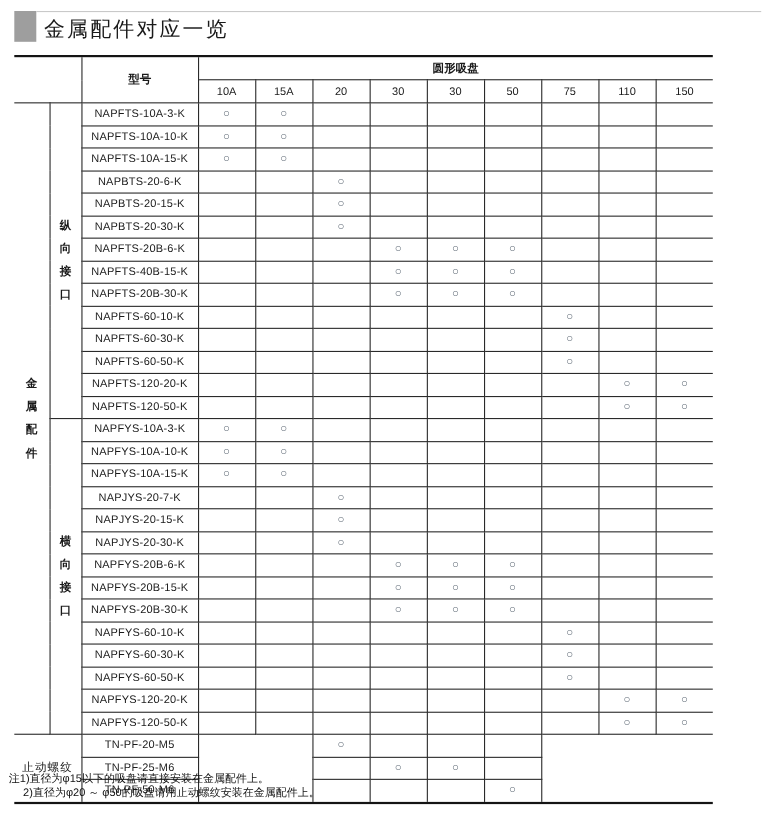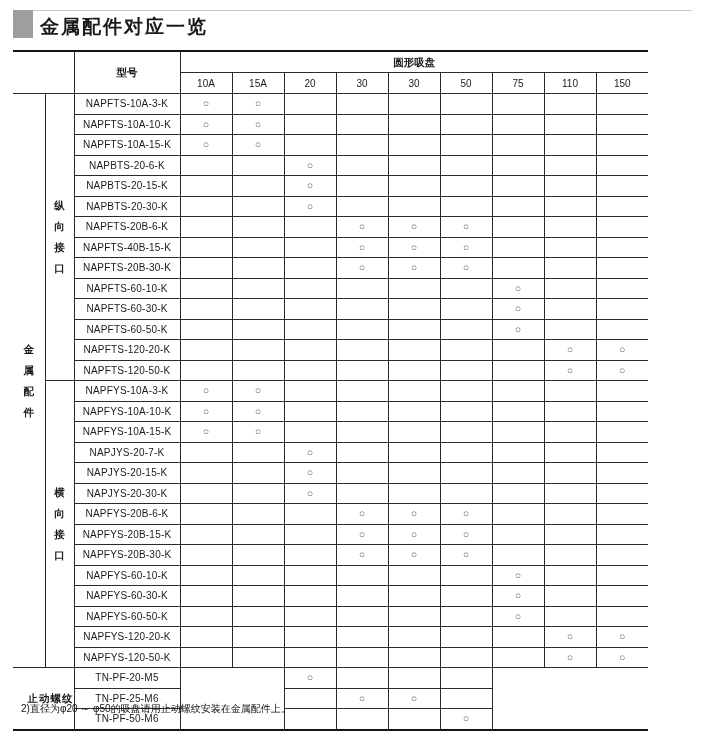--- a/index.html
+++ b/index.html
@@ -4,40 +4,40 @@
 <style>
   html,body{margin:0;padding:0;}
   body{
     width:702px;height:745px;position:relative;background:#ffffff;
     font-family:"Liberation Sans","DejaVu Sans",sans-serif;color:#1a1a1a;
     overflow:hidden;
   }
   
   .title-square{position:absolute;left:13px;top:10px;width:20px;height:28px;background:#9e9e9e;}
   .title-rule{position:absolute;left:33px;top:10px;width:659px;height:1px;background:#c9c9c9;}
-  .page-title{position:absolute;left:40px;top:14px;font-size:19px;font-weight:bold;letter-spacing:2px;white-space:nowrap;}
+  .page-title{position:absolute;left:40px;top:14px;font-size:19px;font-weight:normal;letter-spacing:2px;white-space:nowrap;}
   
   .table-wrap{
     position:absolute;left:13px;top:50px;width:635px;
     border-top:2.5px solid #141414;border-bottom:2.5px solid #141414;
   }
   table{border-collapse:collapse;border-style:hidden;table-layout:fixed;width:635px;}
   td{
     border:1px solid #2a2a2a;padding:0;font-size:10px;text-align:center;
     vertical-align:middle;line-height:19px;overflow:hidden;white-space:nowrap;
   }
   thead td{height:20px;}
   td.corner{}
   td.model-header,td.span-header{font-weight:bold;font-size:10.5px;}
   td.size-header{font-weight:normal;}
   tbody td{height:19.5px;}
   td.model-cell{font-size:10px;letter-spacing:0.2px;margin-top:13px;}
   td.mark{color:#5f6a76;font-size:10.5px;}
   td.vert-label{font-weight:bold;font-size:10.5px;line-height:21px;}
-  td.stop-label{font-weight:bold;font-size:10.5px;letter-spacing:1px;text-align:right;}
+  td.stop-label{font-weight:normal;font-size:10.5px;letter-spacing:1px;}
   
   .notes{position:absolute;left:8px;top:702px;font-size:10px;line-height:13px;color:#111;}
   .note-line{white-space:nowrap;}
   .note-line.indent{padding-left:13px;}
 </style>
 </head>
 <body>
 
 <div class="title-square"></div>
 <div class="title-rule"></div>
@@ -439,14 +439,15 @@
           <td class="mark"></td>
           <td class="mark"></td>
           <td class="mark"></td>
           <td class="mark">○</td>
         </tr>
       </tbody>
   </table>
 </div>
 
 <div class="notes">
+  <div class="note-line">注1)直径为φ15以下的吸盘请直接安装在金属配件上。</div>
   <div class="note-line indent">2)直径为φ20 ～ φ50的吸盘请用止动螺纹安装在金属配件上。</div>
 </div>
 
 </body></html>

